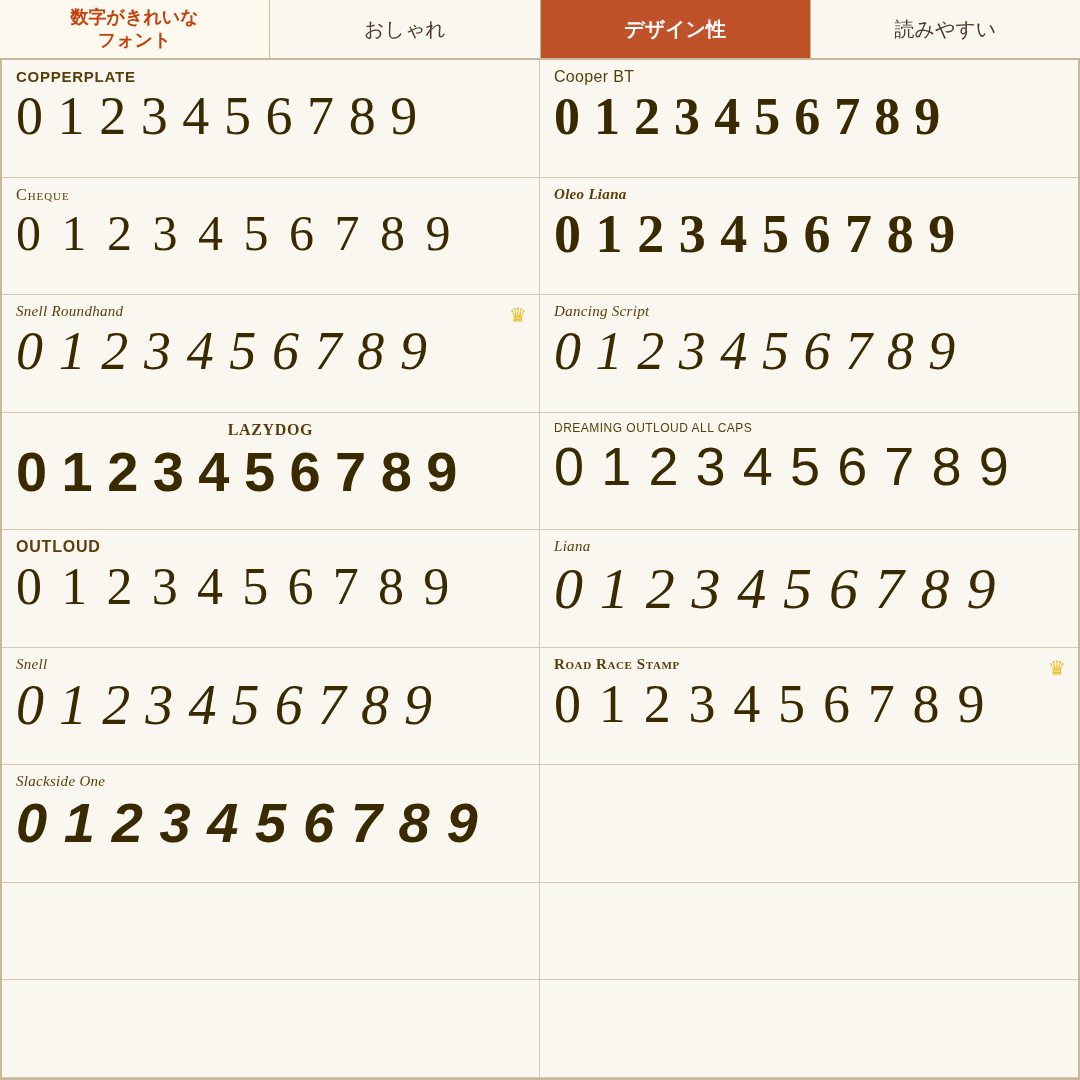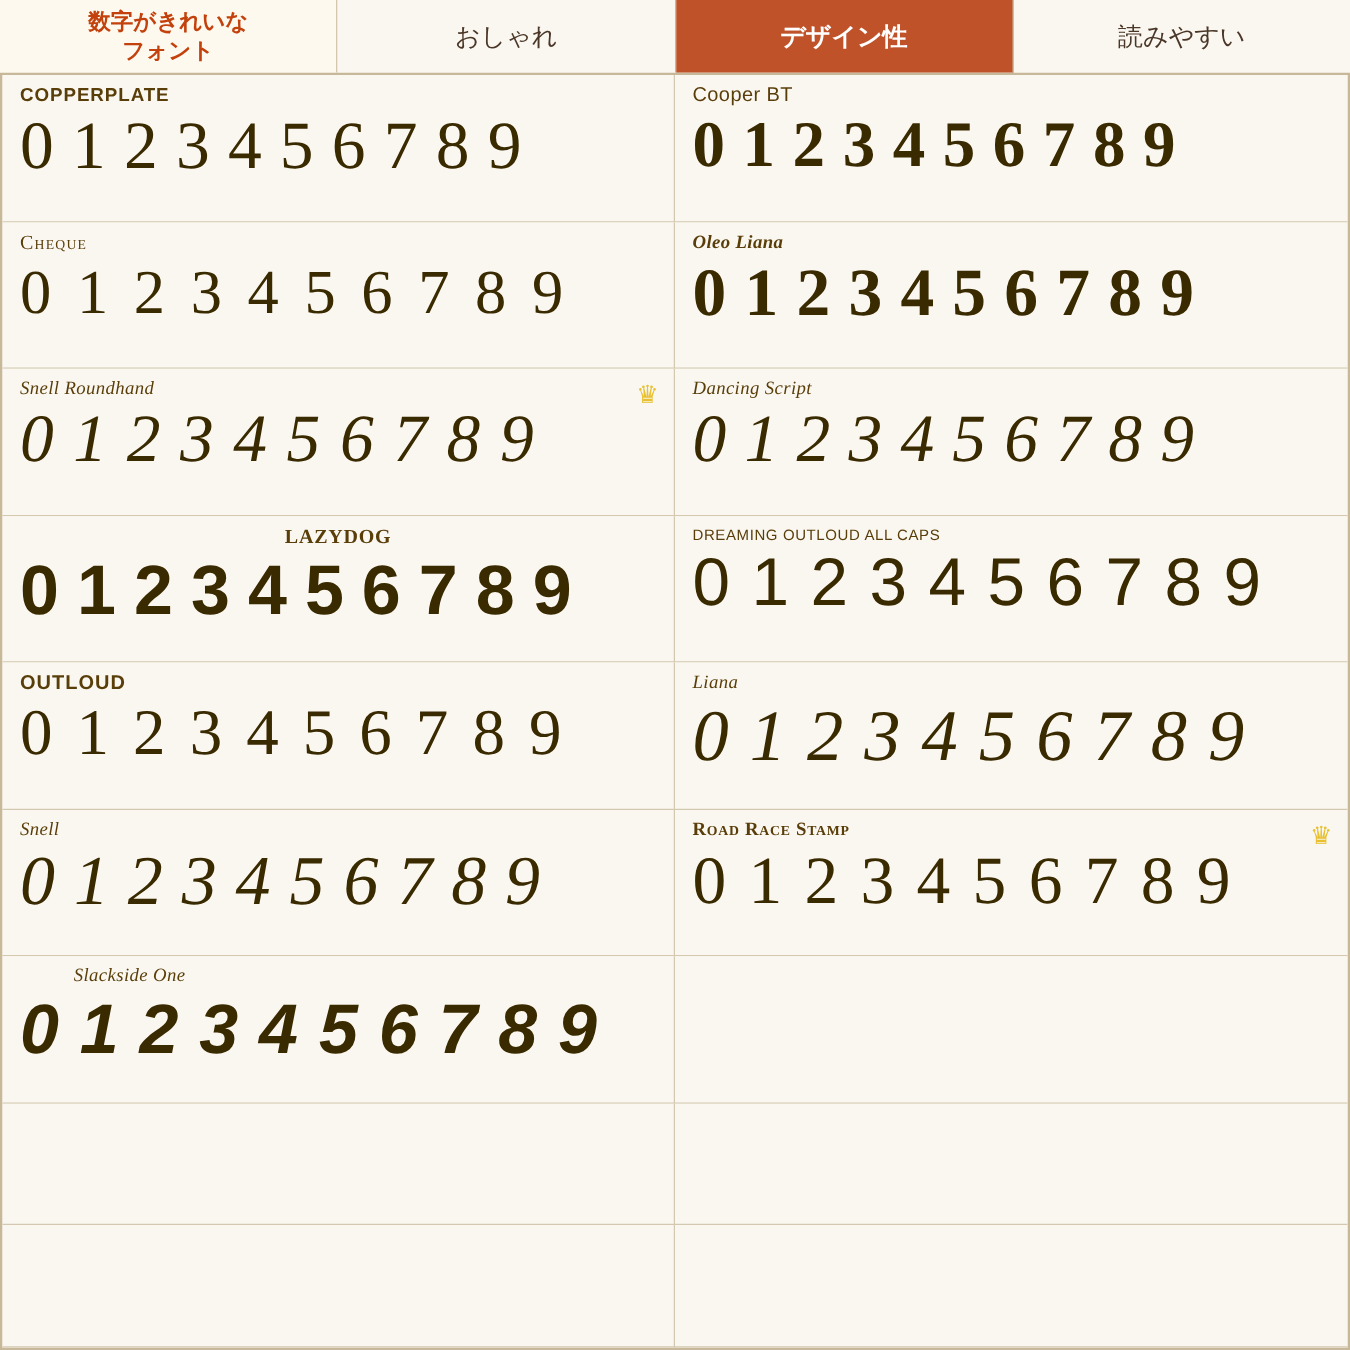--- a/index.html
+++ b/index.html
@@ -135,21 +135,21 @@
 
     .font-liana .font-name { font-style: italic; font-family: Georgia, serif; }
     .font-liana .font-digits { font-family: 'Palatino Linotype', cursive; font-style: italic; font-size: 56px; letter-spacing: 0.03em; }
 
     .font-allura .font-name { font-style: italic; font-family: Georgia, serif; }
     .font-allura .font-digits { font-family: 'Palatino Linotype', cursive; font-style: italic; font-size: 54px; }
 
     .font-roadrace .font-name { font-variant: small-caps; font-weight: bold; letter-spacing: 0.04em; font-size: 15px; }
     .font-roadrace .font-digits { font-family: 'Georgia', serif; font-size: 54px; letter-spacing: 0.04em; font-weight: normal; }
 
-    .font-slackside .font-name { font-style: italic; font-family: Georgia, serif; margin-left: 43px; }
+    .font-slackside .font-name { font-style: italic; font-family: Georgia, serif; }
     .font-slackside .font-digits { font-family: Impact, 'Arial Black', sans-serif; font-weight: 900; font-size: 56px; font-style: italic; }
 
     .font-empty {
       background: #faf7f0;
     }
   </style>
 </head>
 <body>
 
 <div class="page-wrapper">

